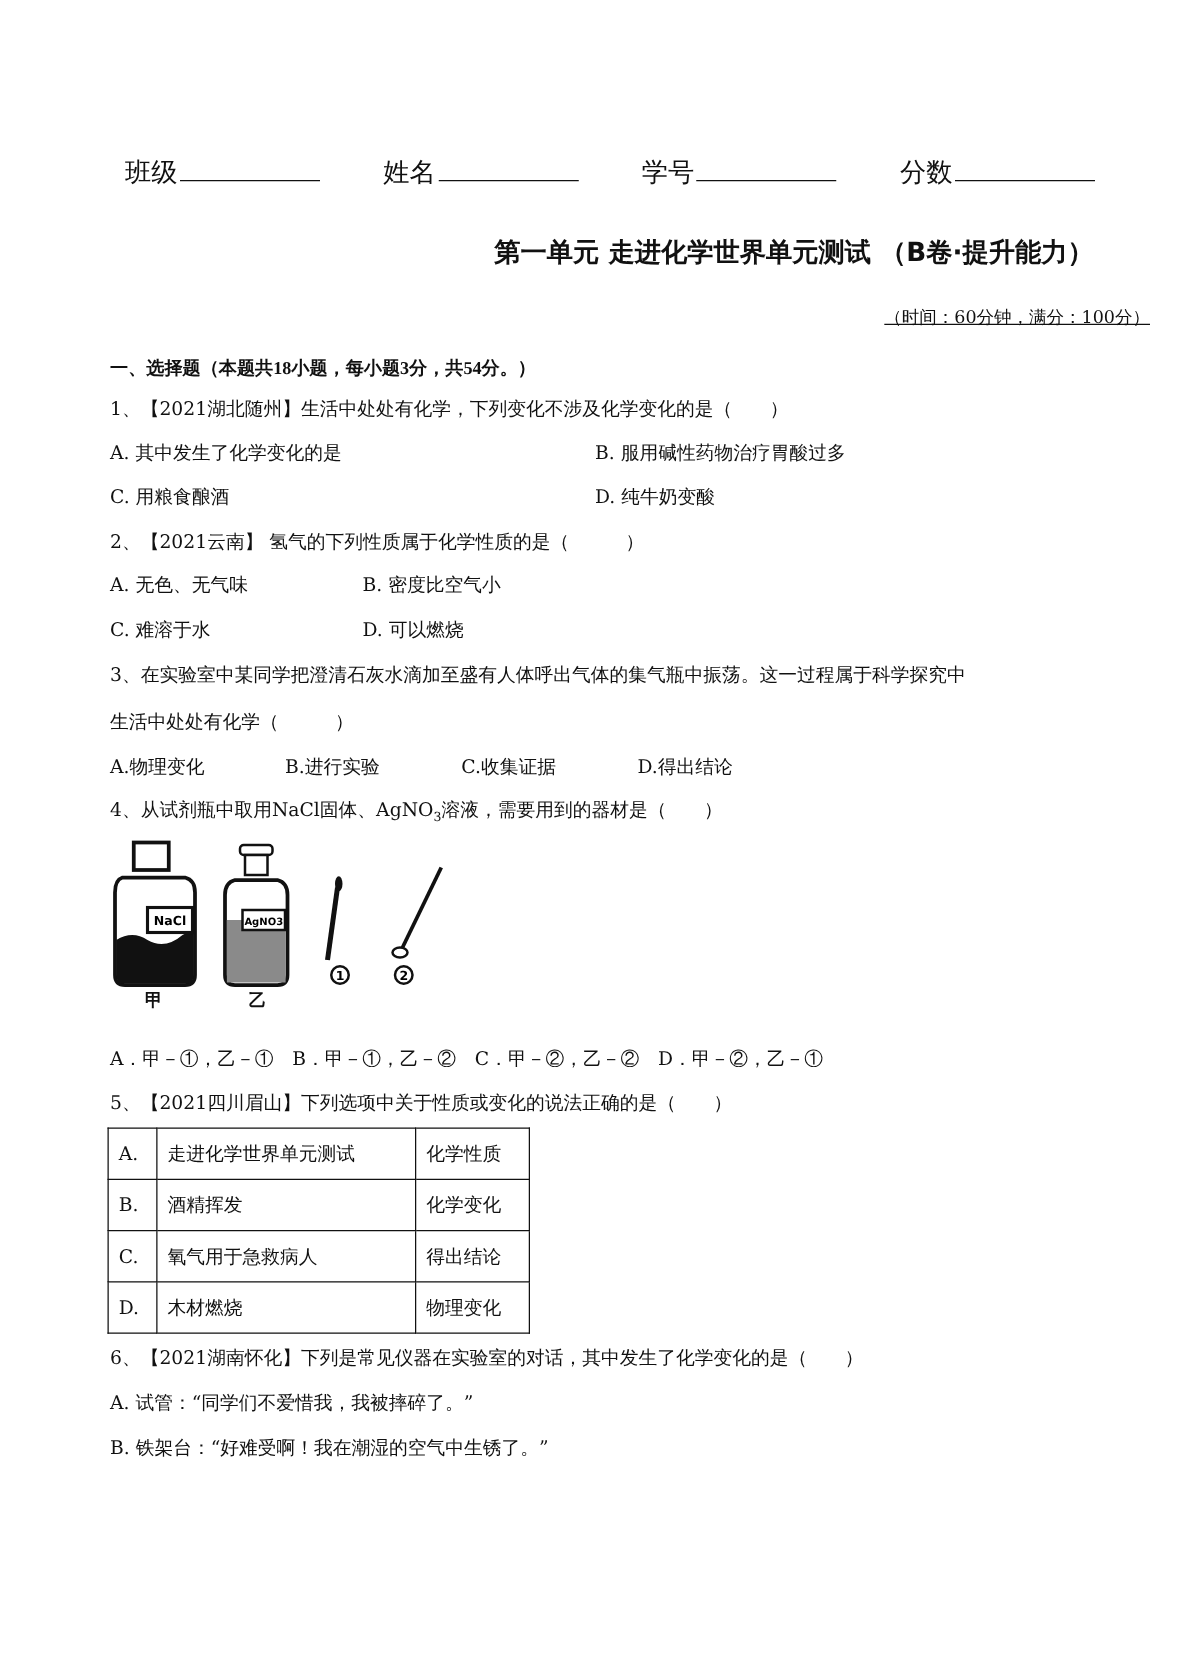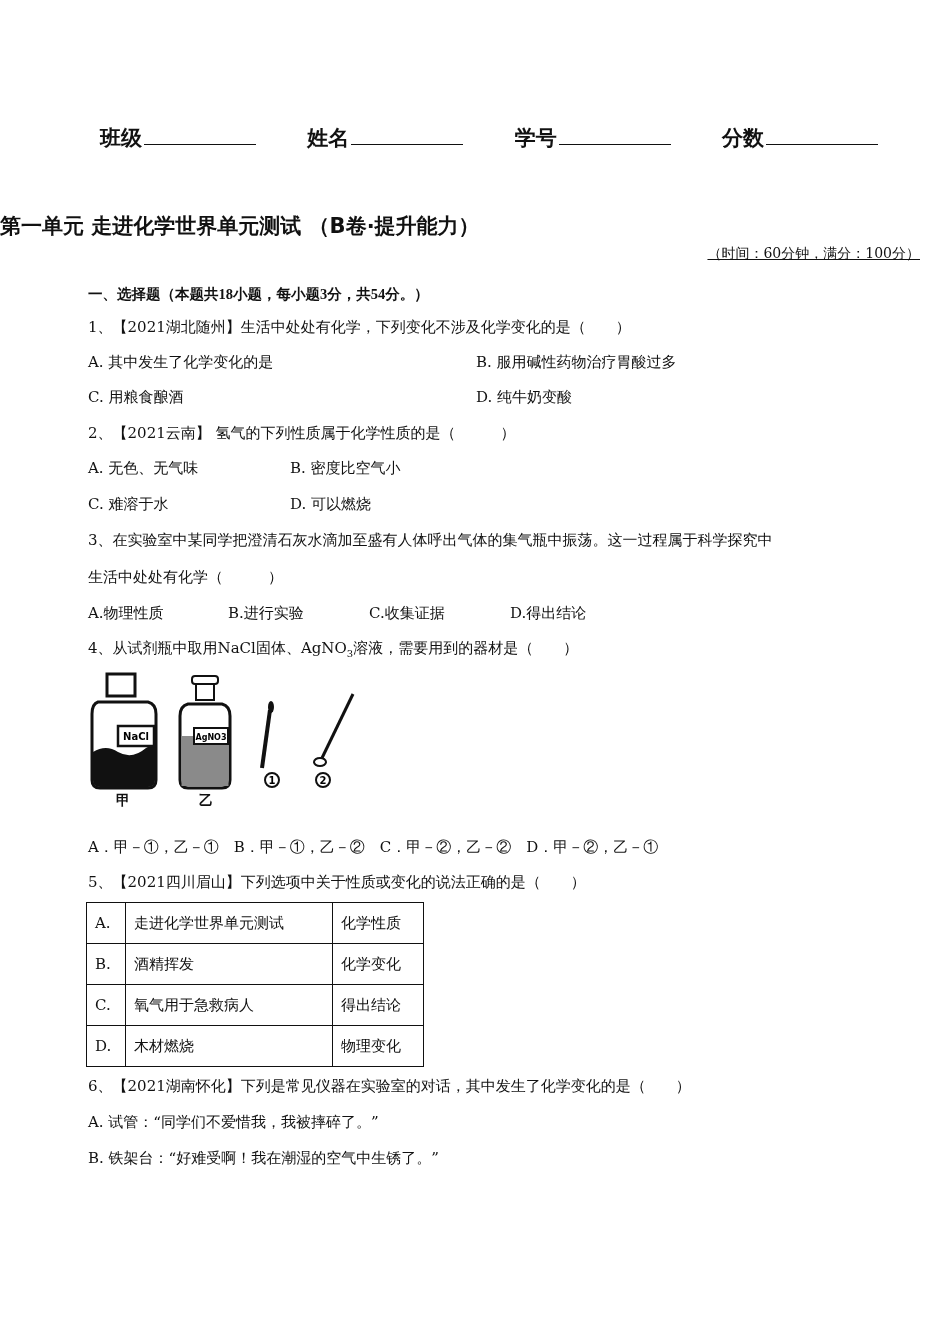--- a/index.html
+++ b/index.html
@@ -1,24 +1,24 @@
 <!DOCTYPE html>
 <html><head>
 <meta charset="utf-8">
 <style>
   html, body { margin: 0; padding: 0; background: #ffffff; }
   body {
     width: 950px; height: 1344px; position: relative; overflow: hidden;
     font-family: "DejaVu Serif", "Liberation Serif", serif; color: #111;
   }
   .abs { position: absolute; white-space: nowrap; }
-  .hdr { top: 124px; left: 100px; font-family: "DejaVu Sans", sans-serif; font-size: 21px; font-weight: bold; }
+  .hdr { top: 124px; left: 100px; font-family: "DejaVu Sans", sans-serif; font-size: 21px; font-weight: normal; }
   .hdr .field { display: inline-block; margin-right: 44px; }
   .hdr .blank { display: inline-block; width: 112px; border-bottom: 1.5px solid #111; height: 20px; vertical-align: baseline; margin-left: 2px; }
-  .title { top: 188px; left: 0; width: 875px; text-align: left; font-family: "DejaVu Sans", sans-serif; font-size: 21px; font-weight: bold; margin-top: 24px; }
+  .title { top: 188px; left: 0; width: 875px; text-align: right; font-family: "DejaVu Sans", sans-serif; font-size: 21px; font-weight: bold; }
   .subtitle { top: 245px; left: 0; width: 920px; text-align: right; font-size: 14px; text-decoration: underline; }
   .line { left: 88px; font-size: 15px; }
   .sect { font-weight: bold; font-family: Liberation Serif, serif; font-size: 14.5px; }
   table.q5 { position: absolute; left: 86px; top: 902px; border-collapse: collapse; font-size: 15px; }
   table.q5 td { border: 1.5px solid #111; height: 40px; padding: 0 8px; vertical-align: middle; }
   table.q5 td.c0 { width: 22px; }
   table.q5 td.c1 { width: 190px; }
   table.q5 td.c2 { width: 74px; border-radius: 11px; }
   .figure { position: absolute; left: 88px; top: 672px; width: 272px; height: 140px; }
   .figlabel { position: absolute; font-family: "DejaVu Sans", sans-serif; font-weight: bold; font-size: 14px; }
@@ -45,21 +45,21 @@
 <div class="abs line" style="top:388px;left:476px">D. 纯牛奶变酸</div>
 
 <div class="abs line" style="top:424px">2、【2021云南】 氢气的下列性质属于化学性质的是（　　　）</div>
 <div class="abs line" style="top:459px">A. 无色、无气味</div>
 <div class="abs line" style="top:459px;left:290px">B. 密度比空气小</div>
 <div class="abs line" style="top:495px">C. 难溶于水</div>
 <div class="abs line" style="top:495px;left:290px">D. 可以燃烧</div>
 
 <div class="abs line" style="top:531px">3、在实验室中某同学把澄清石灰水滴加至盛有人体呼出气体的集气瓶中振荡。这一过程属于科学探究中</div>
 <div class="abs line" style="top:568px">生活中处处有化学（　　　）</div>
-<div class="abs line" style="top:604px">A.物理性质</div>
+<div class="abs line" style="top:604px">A.物理变化</div>
 <div class="abs line" style="top:604px;left:228px">B.进行实验</div>
 <div class="abs line" style="top:604px;left:369px">C.收集证据</div>
 <div class="abs line" style="top:604px;left:510px">D.得出结论</div>
 
 <div class="abs line" style="top:639px">
   <span>4、从试剂瓶中取用NaCl固体、AgNO</span><sub style="font-size:10px">3</sub><span>溶液，需要用到的器材是（　　）</span>
 </div>
 
 <div class="figure">
   <svg width="272" height="120" viewBox="0 0 272 120">

